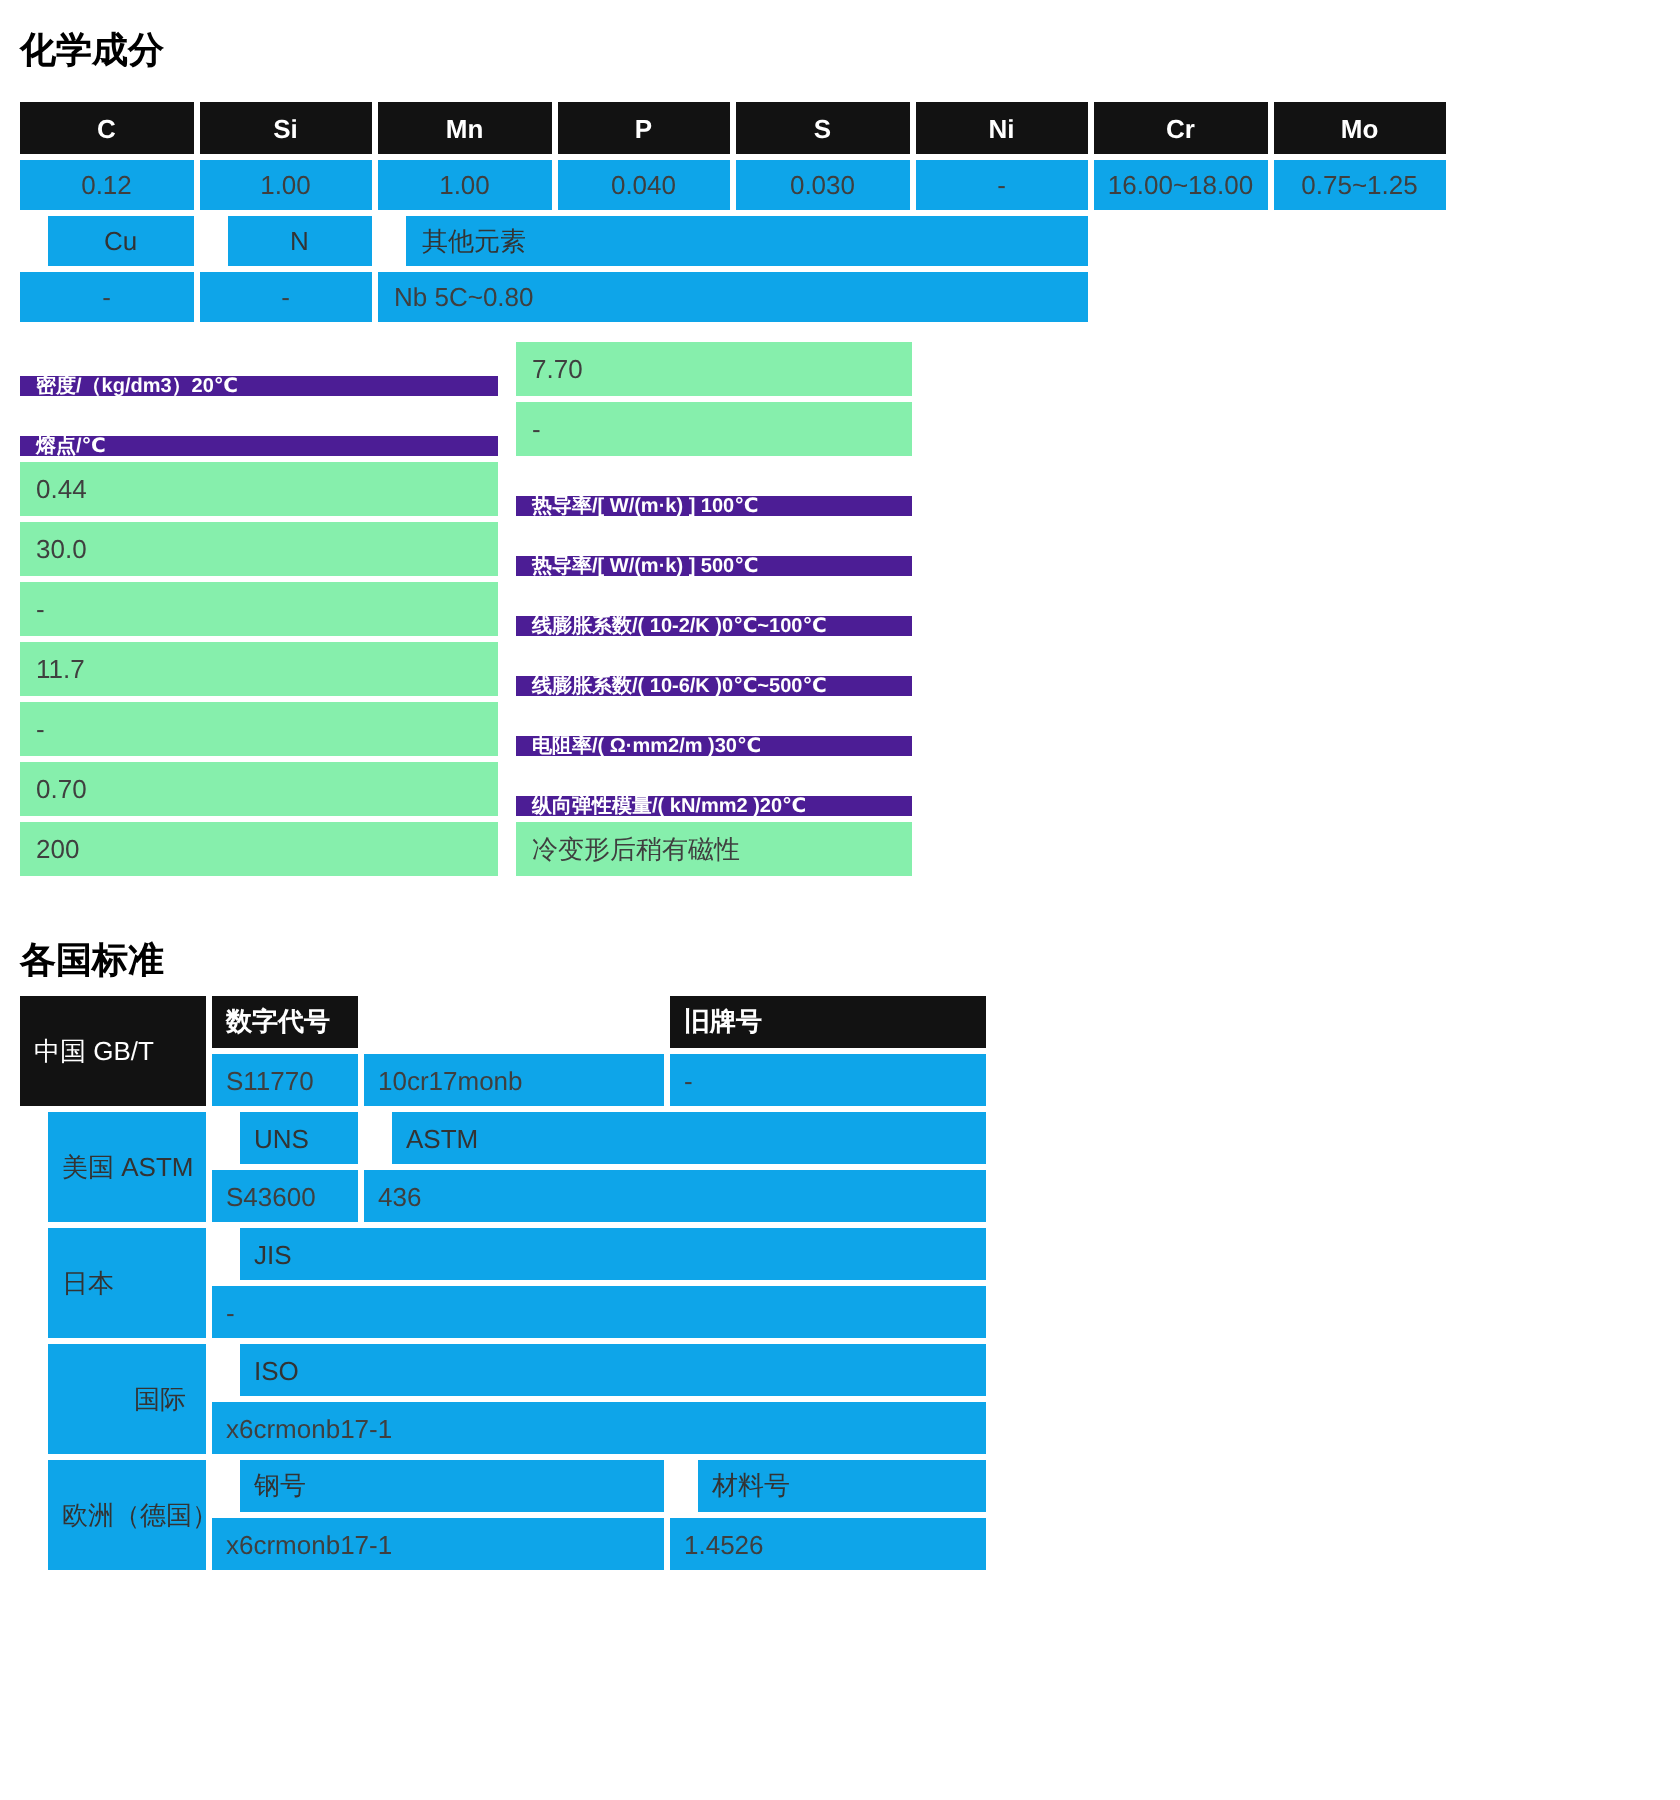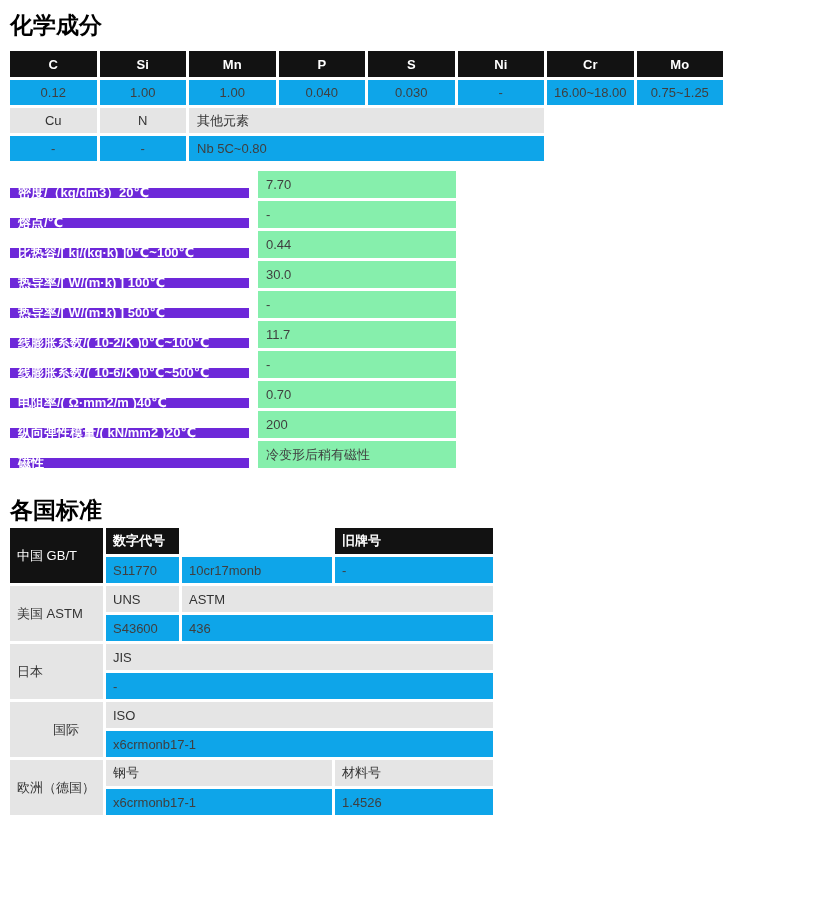--- a/index.html
+++ b/index.html
@@ -5,42 +5,42 @@
   * { box-sizing: border-box; }
   html, body { margin: 0; padding: 0; }
   body {
     width: 840px; height: 900px;
     background: #ffffff;
     font-family: "Liberation Sans", "DejaVu Sans", sans-serif;
   }
   .page { padding: 14px 10px 0 10px; }
 
   .section-title {
-    font-size: 23px;
+    font-size: 18px;
     font-weight: bold;
     color: #000;
     line-height: 22px;
     margin: 0;
   }
   .mt-chem  { margin-top: 0; }
   .mt-phys  { margin-top: 24px; }
   .mt-std   { margin-top: 31px; }
 
   
   .cell {
     display: flex;
     align-items: center;
     justify-content: center;
     font-size: 13px;
     overflow: hidden;
     white-space: nowrap;
   }
   .cell.dark  { background: #121212; color: #ffffff; font-weight: bold; }
   .cell.light { background: #0ea5e9; color: #3f3f3f; }
-  .cell.mid   { background: #e5e5e5; color: #333333; }
+  .cell.mid   { background: #0ea5e9; color: #333333; margin-left: 14px; }
   .cell.left  { justify-content: flex-start; padding-left: 8px; }
   .cell.regular { font-weight: normal; }
 
   
   .chem-grid {
     display: grid;
     grid-template-columns: repeat(8, 1fr);
     grid-template-rows: 26px 25px 25px 25px;
     gap: 3px;
     width: 713px;
@@ -51,22 +51,22 @@
   .phys-grid {
     display: grid;
     grid-template-columns: 239px 198px;
     column-gap: 9px;
     row-gap: 3px;
     grid-auto-rows: 27px;
     width: 446px;
     margin-top: 10px;
   }
   .phys-label {
-    background: #6d28d9; color: #ffffff;
-    font-weight: bold; font-size: 13px;
+    background: #4c1d95; color: #ffffff;
+    font-weight: bold; font-size: 10px;
     display: flex; align-items: center;
     padding-left: 8px; white-space: nowrap; overflow: hidden; margin-top: 17px;
   }
   .phys-value {
     background: #86efac; color: #3f3f3f;
     font-size: 13px;
     display: flex; align-items: center;
     padding-left: 8px; white-space: nowrap; overflow: hidden;
   }
 
@@ -116,35 +116,33 @@
     <div class="cell light" style="grid-row:4; grid-column:2;">-</div>
     <div class="cell light left" style="grid-row:4; grid-column:3 / span 4;">Nb 5C~0.80</div>
   </div>
 
 
   <div class="phys-grid">
     <div class="phys-label">密度/（kg/dm3）20℃</div>
     <div class="phys-value">7.70</div>
     <div class="phys-label">熔点/℃</div>
     <div class="phys-value">-</div>
-    <div class="phys-label">比热容/[ kj/(kg·k) ]0℃~100℃</div>
     <div class="phys-value">0.44</div>
     <div class="phys-label">热导率/[ W/(m·k) ] 100℃</div>
     <div class="phys-value">30.0</div>
     <div class="phys-label">热导率/[ W/(m·k) ] 500℃</div>
     <div class="phys-value">-</div>
     <div class="phys-label">线膨胀系数/( 10-2/K )0℃~100℃</div>
     <div class="phys-value">11.7</div>
     <div class="phys-label">线膨胀系数/( 10-6/K )0℃~500℃</div>
     <div class="phys-value">-</div>
-    <div class="phys-label">电阻率/( Ω·mm2/m )40℃</div>
+    <div class="phys-label">电阻率/( Ω·mm2/m )30℃</div>
     <div class="phys-value">0.70</div>
     <div class="phys-label">纵向弹性模量/( kN/mm2 )20℃</div>
     <div class="phys-value">200</div>
-    <div class="phys-label">磁性</div>
     <div class="phys-value">冷变形后稍有磁性</div>
   </div>
 
   <h2 class="section-title mt-std">各国标准</h2>
 
   <div class="std-grid">
 
     <div class="cell dark regular" style="grid-row:1 / span 2; grid-column:1;">中国 GB/T</div>
     <div class="cell dark" style="grid-row:1; grid-column:2;">数字代号</div>
     <div class="cell dark" style="grid-row:1; grid-column:4;">旧牌号</div>

